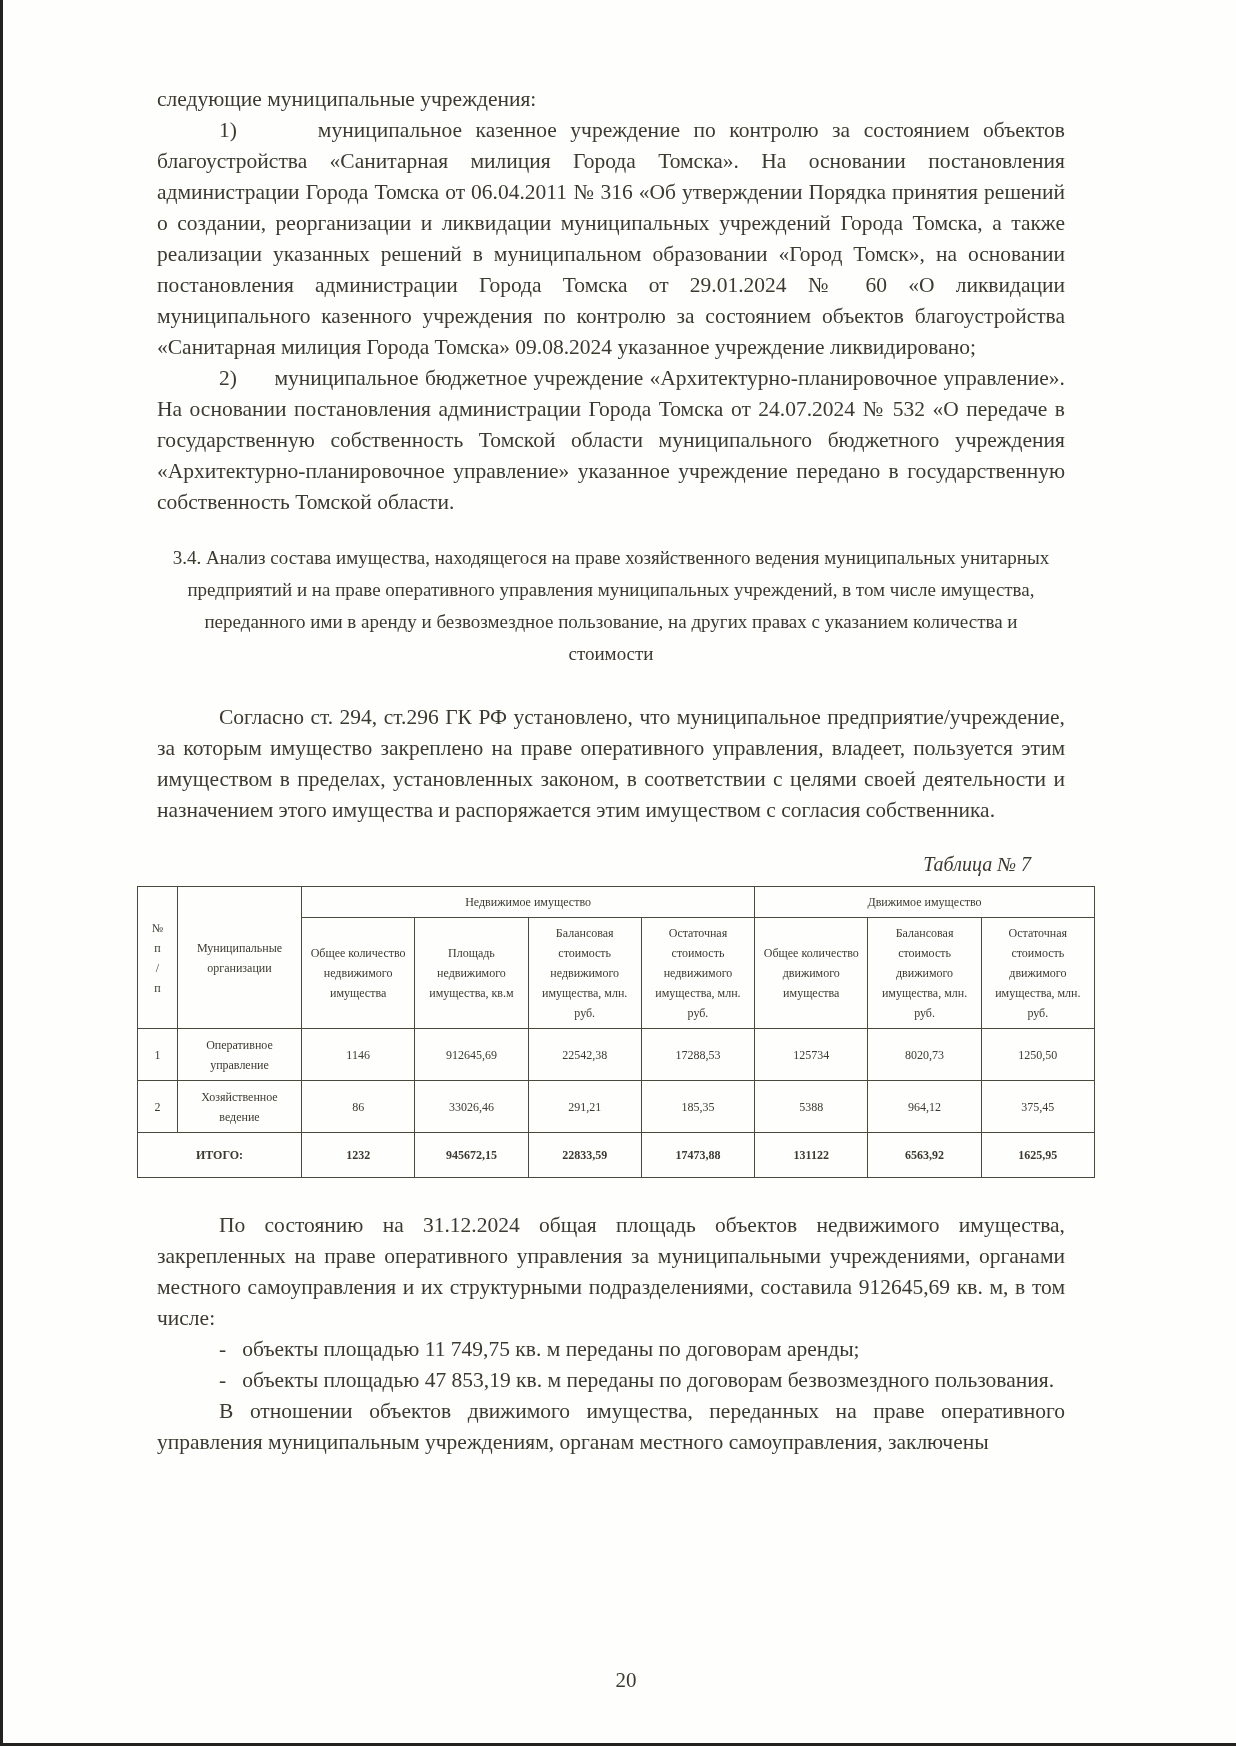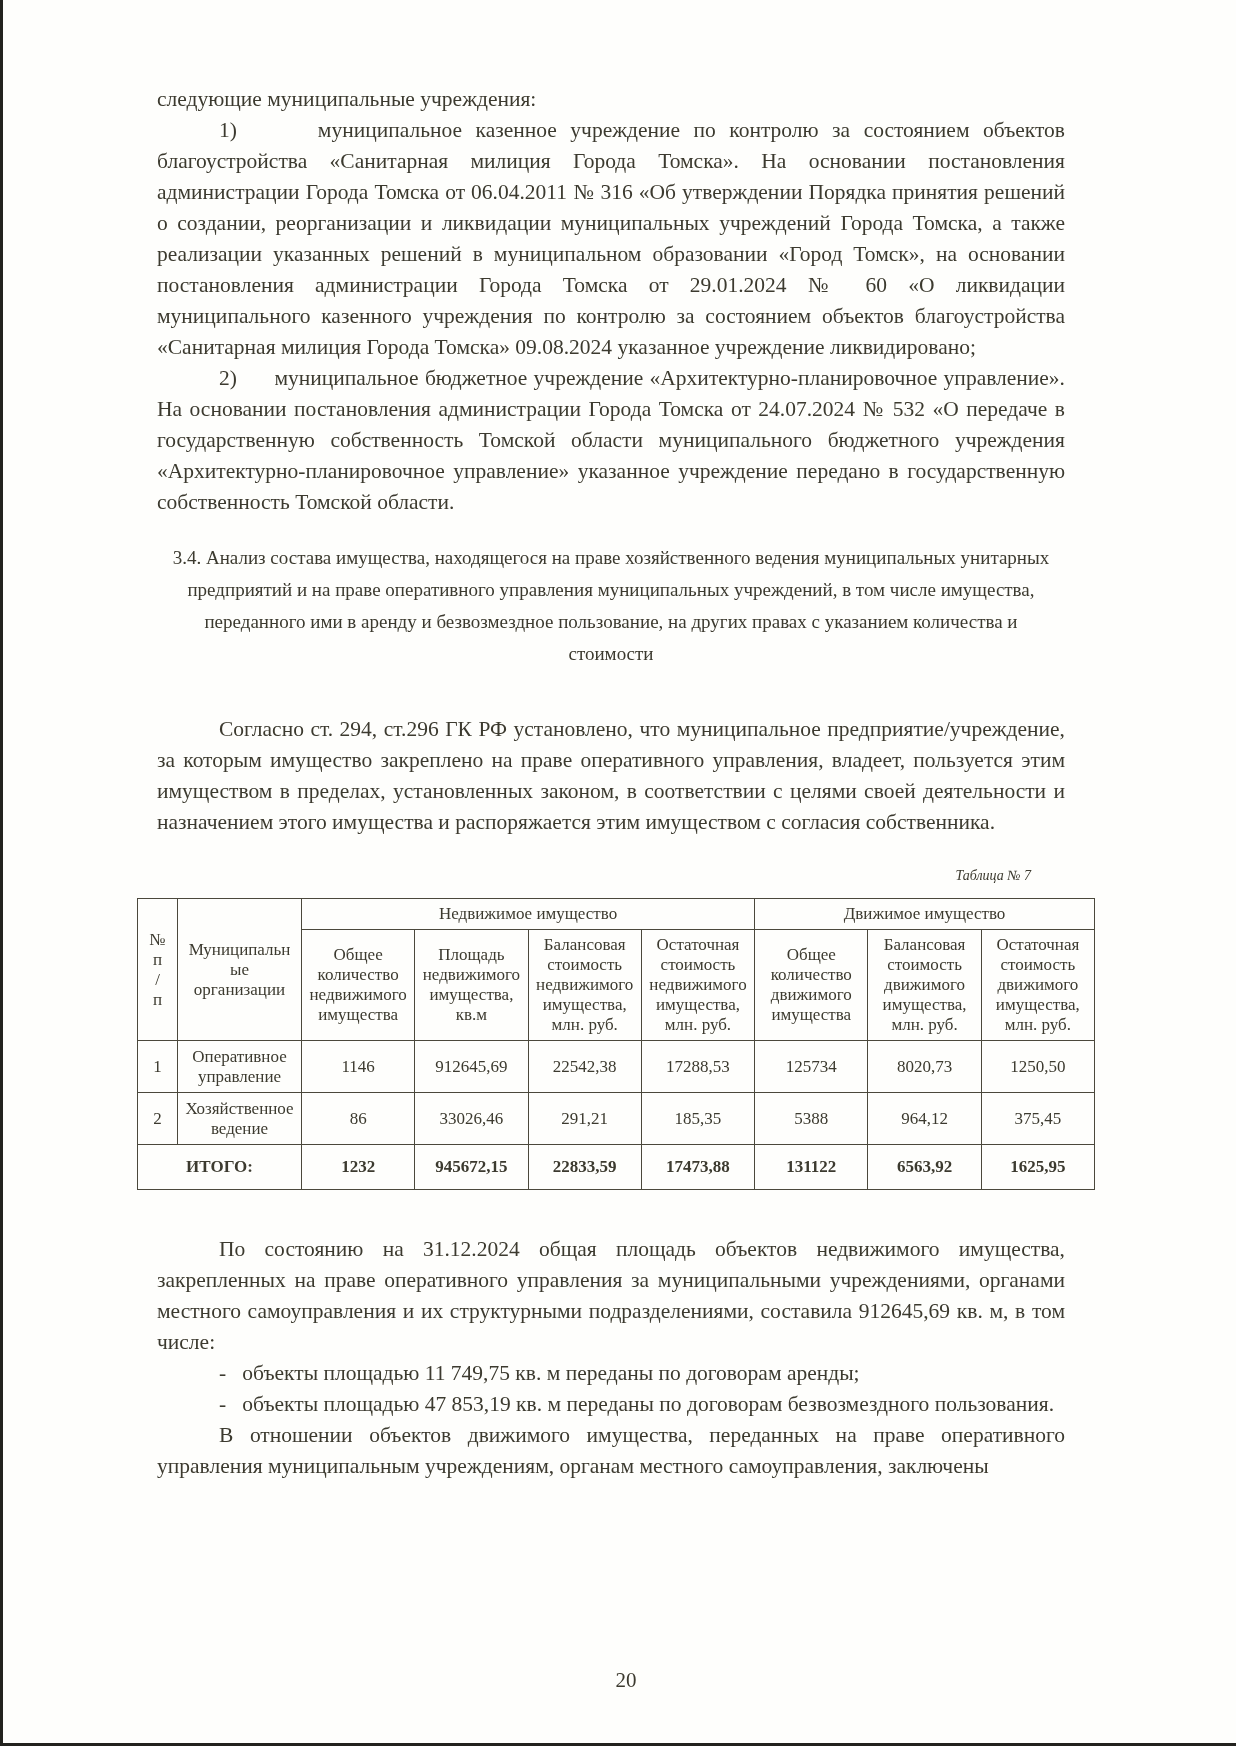--- a/index.html
+++ b/index.html
@@ -19,51 +19,51 @@
 
   .page { position: absolute; left: 157px; top: 84px; width: 908px; }
 
   .body-text {
     margin: 0;
     font-size: 21.5px;
     line-height: 31px;
     text-align: justify;
   }
   .indent { text-indent: 62px; }
-  .gap-top { margin-top: 44px; }
+  .gap-top { margin-top: 32px; }
 
   .section-heading {
     margin: 24px auto 0;
     width: 878px;
     font-size: 19px;
     line-height: 32px;
     font-weight: normal;
     text-align: center;
   }
 
   .table-caption {
     margin-top: 24px;
     padding-right: 34px;
     text-align: right;
     font-style: italic;
-    font-size: 14px;
+    font-size: 20px;
     line-height: 28px;
   }
 
   .data-table {
     margin-left: -20px;
     margin-top: 8px;
     width: 958px;
     border-collapse: collapse;
     table-layout: fixed;
   }
   .data-table th, .data-table td {
     border: 1.6px solid #4b483c;
     padding: 5px 5px;
-    font-size: 17px;
+    font-size: 12px;
     line-height: 20px;
     text-align: center;
     vertical-align: middle;
     font-weight: normal;
     overflow-wrap: break-word;
   }
   .corner {
     font-size: 15px;
     white-space: pre-line;
     line-height: 17px;

